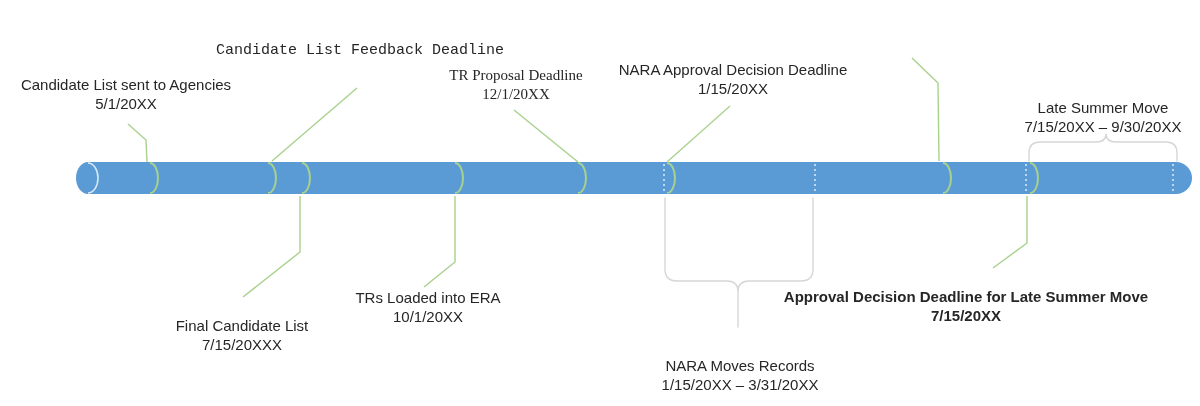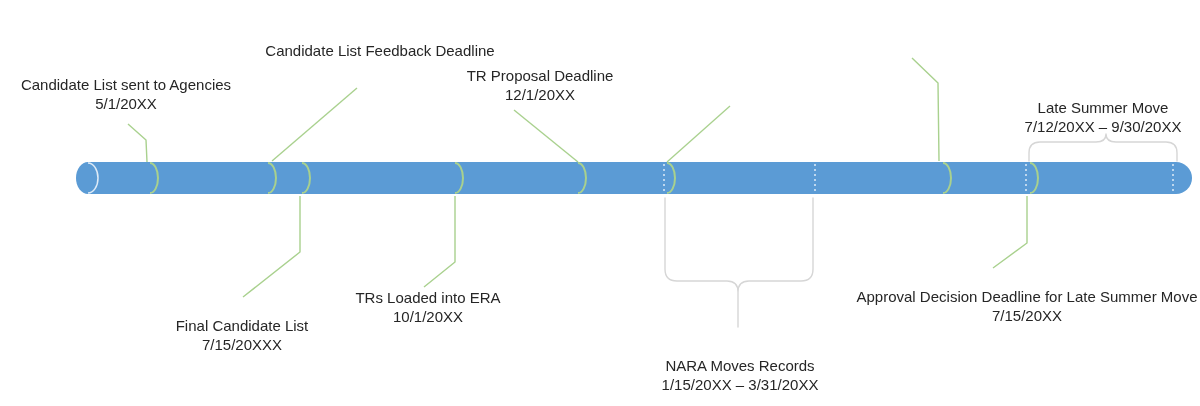--- a/index.html
+++ b/index.html
@@ -70,42 +70,46 @@
     <g fill="none" stroke-width="1.4" stroke-linecap="round" stroke-linejoin="round" stroke="#D6D6D6">
       <path d="M 665 198 L 665 269 Q 665 281 677 281 L 727 281 Q 738 281 738 292 L 738 327 M 738 292 Q 738 281 749 281 L 801 281 Q 813 281 813 269 L 813 198"></path>
       <path d="M 1029 161 L 1029 153 Q 1029 142 1040 142 L 1096 142 Q 1106 142 1106 134 M 1106 134 Q 1106 142 1116 142 L 1166 142 Q 1177 142 1177 153 L 1177 161"></path>
     </g>
   </svg>
 
   <div class="label" style="left:126px; top:75px;">
     <div>Candidate List sent to Agencies</div>
     <div>5/1/20XX</div>
   </div>
-  <div class="label" style="left:380px; top:41px;">
+  <div class="label" style="left:360px; top:41px;font-family:Liberation Mono, monospace;">
     <div>Candidate List Feedback Deadline</div>
   </div>
-  <div class="label" style="left:540px; top:66px;">
+  <div class="label" style="left:516px; top:66px;font-family:Liberation Serif, serif;">
     <div>TR Proposal Deadline</div>
     <div>12/1/20XX</div>
   </div>
+  <div class="label" style="left:733px; top:60px;">
+    <div>NARA Approval Decision Deadline</div>
+    <div>1/15/20XX</div>
+  </div>
   <div class="label" style="left:1103px; top:98px;">
     <div>Late Summer Move</div>
-    <div>7/12/20XX – 9/30/20XX</div>
+    <div>7/15/20XX – 9/30/20XX</div>
   </div>
 
   <div class="label" style="left:242px; top:316px;">
     <div>Final Candidate List</div>
     <div>7/15/20XXX</div>
   </div>
   <div class="label" style="left:428px; top:288px;">
     <div>TRs Loaded into ERA</div>
     <div>10/1/20XX</div>
   </div>
   <div class="label" style="left:740px; top:356px;">
     <div>NARA Moves Records</div>
     <div>1/15/20XX – 3/31/20XX</div>
   </div>
-  <div class="label" style="left:1027px; top:287px;">
+  <div class="label" style="left:966px; top:287px;font-weight:bold;">
     <div>Approval Decision Deadline for Late Summer Move</div>
     <div>7/15/20XX</div>
   </div>
 
 </div>
 
 </body></html>

